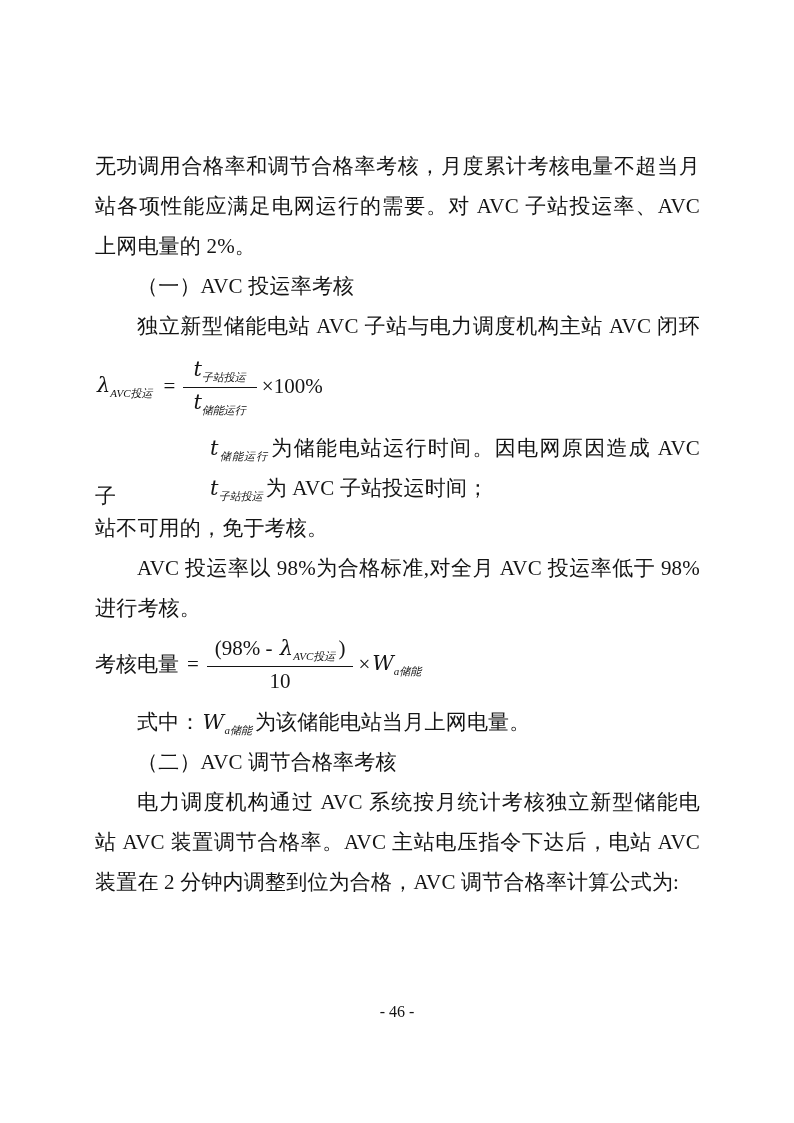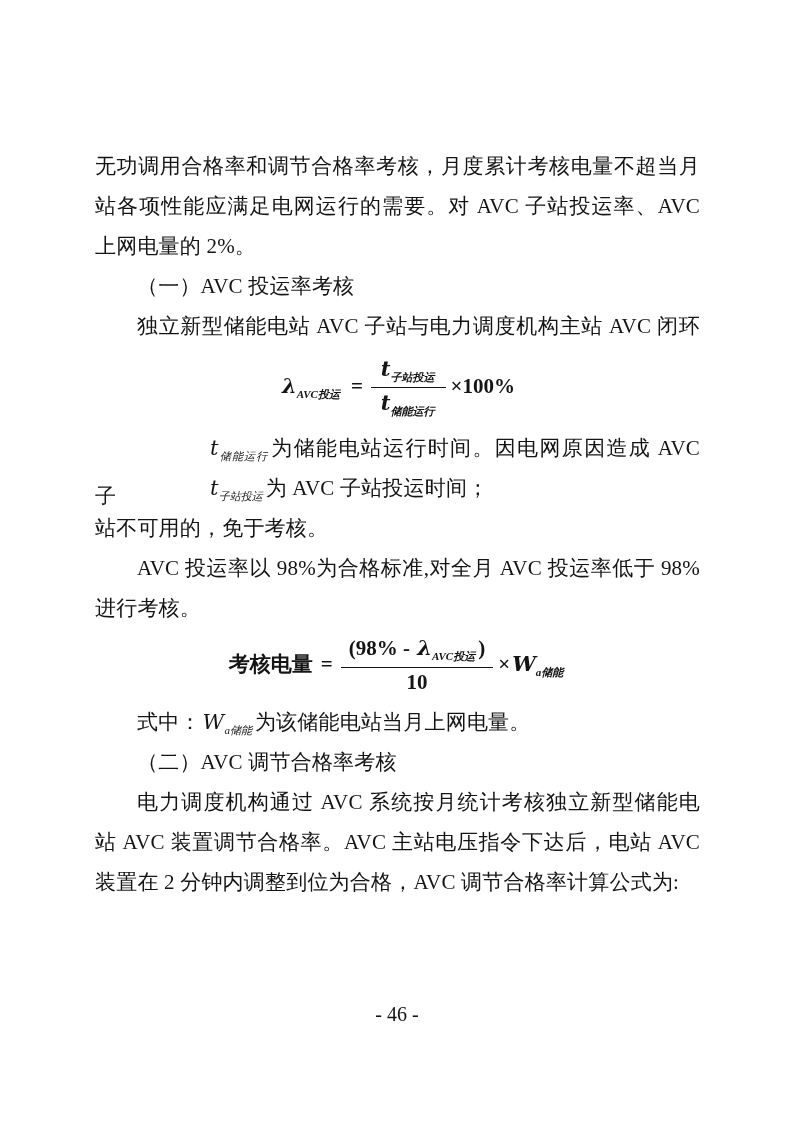--- a/index.html
+++ b/index.html
@@ -37,26 +37,25 @@
   }
   sub.msub {
     font-size: 11px;
     font-style: italic;
     letter-spacing: 0;
     vertical-align: -5px;
     padding-right: 3px;
   }
   .formula {
     display: flex;
-    justify-content: center;
+    justify-content: flex-start;
     align-items: center;
     font-size: 21px;
     line-height: 1.2;
     text-align: left;
-    font-weight: bold;
   }
   .formula.f1 { height: 82px; }
   .formula.f2 { height: 74px; }
   .formula .eq { margin: 0 8px; }
   .frac {
     display: inline-flex;
     flex-direction: column;
     align-items: center;
     vertical-align: middle;
   }
@@ -64,21 +63,21 @@
     padding: 0 8px 3px 8px;
     border-bottom: 1.6px solid #141414;
   }
   .frac .den { padding-top: 2px; }
   .mult { margin-left: 5px; }
   .footer {
     position: absolute;
     left: 0; right: 0;
     top: 1003px;
     text-align: center;
-    font-size: 20px;
+    font-size: 16px;
     color: #141414;
   }
 </style>
 </head>
 <body>
 
 <div class="page">
   <div class="content">
 
     <div class="jline j">无功调用合格率和调节合格率考核，月度累计考核电量不超当月</div>

